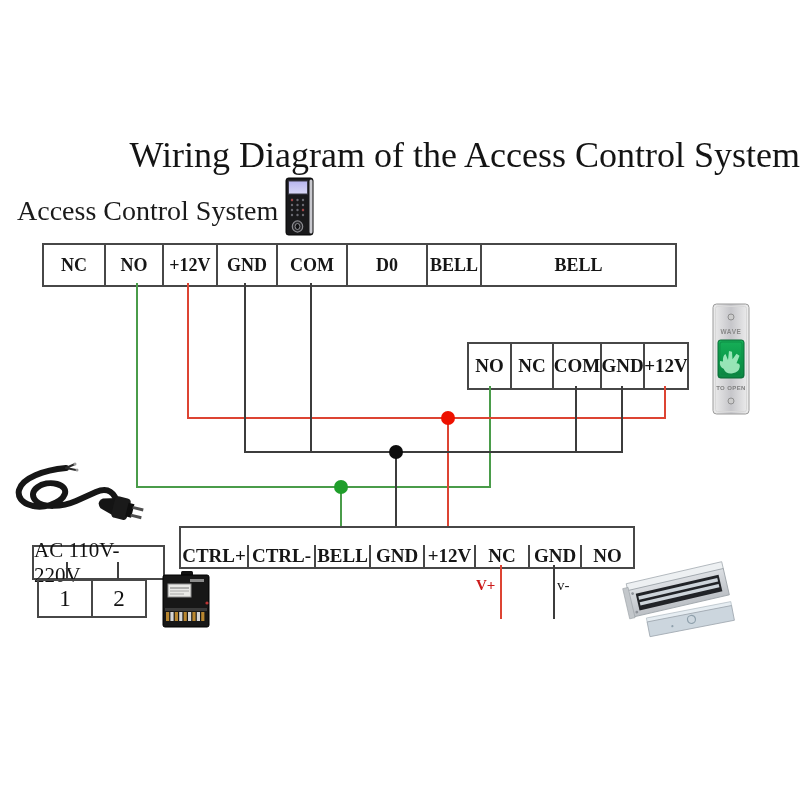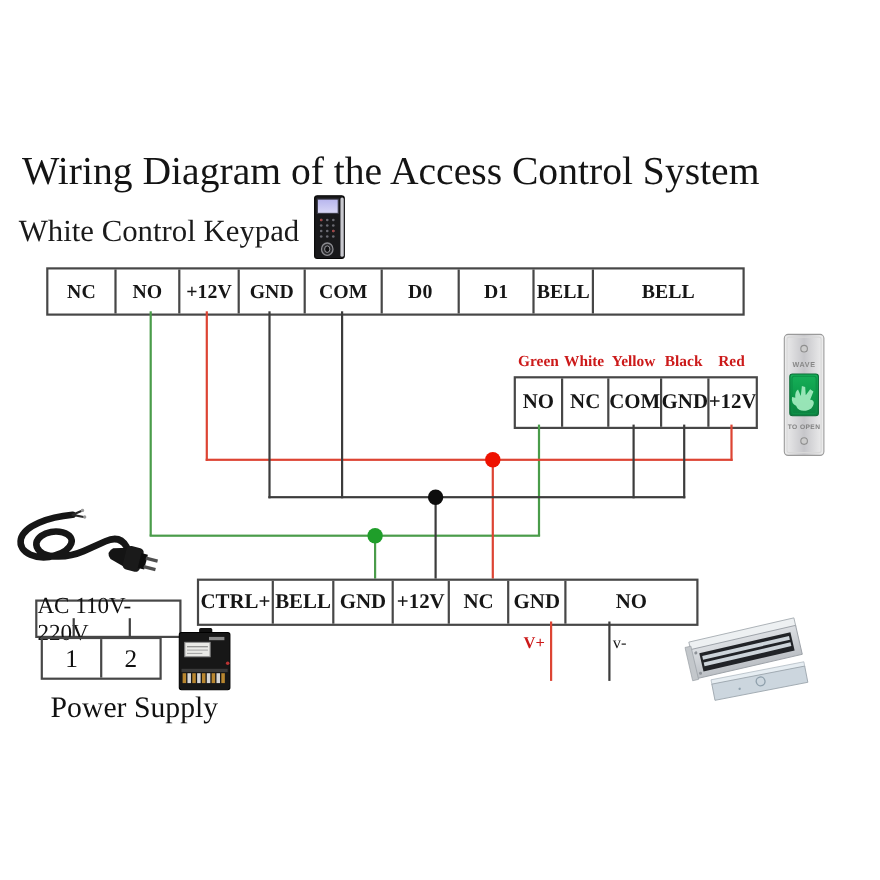--- a/index.html
+++ b/index.html
@@ -1,19 +1,19 @@
 <!DOCTYPE html>
 <html style="--wire-green: #4a9c4a; --wire-red: #dd4433; --wire-black: #3c3c3c; --dot-green: #1f9e2a; --dot-red: #ee1100; --dot-black: #0d0d0d; --label-red: #cc1a1a; --border-col: #474747;"><head>
 <meta charset="utf-8">
 <style>
   html,body{margin:0;padding:0;background:#ffffff;}
   #canvas{position:relative;width:800px;height:800px;background:#fff;overflow:hidden;
           font-family:"Liberation Serif","DejaVu Serif",serif;color:#111;}
   .abs{position:absolute;}
-  .title{font-size:36px;color:#141414;text-align:left;white-space:nowrap;}
+  .title{font-size:36px;color:#141414;text-align:right;white-space:nowrap;}
   .sublabel{font-size:28px;color:#1a1a1a;white-space:nowrap;}
   
   .strip{position:absolute;display:flex;border:2px solid var(--border-col);background:#fff;box-sizing:content-box;}
   .strip .cell{display:flex;align-items:center;justify-content:center;
                font-weight:bold;font-size:18px;color:#161616;box-sizing:border-box;
                border-left:2px solid var(--border-col);overflow:hidden;flex-shrink:1;}
   .strip .cell:first-child{border-left:none;}
   .strip.mid .cell,.strip.bot .cell{font-size:19px;}
   
   .colorrow{position:absolute;display:flex;}
@@ -40,21 +40,21 @@
   .ports .pcell{flex:1;display:flex;align-items:center;justify-content:center;font-size:23px;}
   .ports .pcell + .pcell{border-left:2px solid var(--border-col);}
 </style>
 </head>
 <body>
 
 <div id="canvas">
 
   <div class="abs title" style="left:20px;top:134px;width:780px;">Wiring Diagram of the Access Control System</div>
 
-  <div class="abs sublabel" style="left:17px;top:195px;">White Control Keypad</div>
+  <div class="abs sublabel" style="left:17px;top:195px;">Access Control System</div>
 
   <svg class="abs" style="left:284px;top:177px;" width="32" height="60" viewBox="0 0 32 60">
     <defs>
       <linearGradient id="scr" x1="0" y1="0" x2="0" y2="1">
         <stop offset="0" stop-color="#b7b5ee"></stop>
           <stop offset="1" stop-color="#d9d8f6"></stop>
       </linearGradient>
     </defs>
     <rect x="2" y="1" width="27" height="57" rx="2.5" fill="#19191b" stroke="#050505"></rect>
     <rect x="25.5" y="2.5" width="3" height="54" rx="1.5" fill="#c9c9cf"></rect>
@@ -78,33 +78,25 @@
     <ellipse cx="13.5" cy="49.5" rx="5.2" ry="5.6" fill="#2b2b2e" stroke="#8a8a8f" stroke-width="1.2"></ellipse>
     <ellipse cx="13.5" cy="49.5" rx="2.4" ry="3" fill="#101012" stroke="#a8a8ad" stroke-width="0.8"></ellipse>
   </svg>
 
   <div class="strip" style="left:42px;top:243px;width:631px;height:40px;">
     <div class="cell" style="width:60px">NC</div>
     <div class="cell" style="width:58px">NO</div>
     <div class="cell" style="width:54px">+12V</div>
     <div class="cell" style="width:60px">GND</div>
     <div class="cell" style="width:70px">COM</div>
-    <div class="cell" style="width:70px">D0</div>
-    <div class="cell" style="width:68px">D1</div>
+    <div class="cell" style="width:80px">D0</div>
     <div class="cell" style="width:54px">BELL</div>
     <div class="cell" style="flex:1">BELL</div>
   </div>
 
-  <div class="colorrow" style="left:469px;top:322px;width:218px;height:16px;">
-    <div class="clabel" style="width:41px">Green</div>
-    <div class="clabel" style="width:42px">White</div>
-    <div class="clabel" style="width:48px">Yellow</div>
-    <div class="clabel" style="width:43px">Black</div>
-    <div class="clabel" style="width:44px">Red</div>
-  </div>
 
   <div class="strip mid" style="left:467px;top:342px;width:218px;height:44px;">
     <div class="cell" style="width:41px">NO</div>
     <div class="cell" style="width:42px">NC</div>
     <div class="cell" style="width:48px">COM</div>
     <div class="cell" style="width:43px">GND</div>
     <div class="cell" style="flex:1">+12V</div>
   </div>
 
   <svg class="abs" style="left:710px;top:301px;" width="42" height="116" viewBox="0 0 42 116">
@@ -144,22 +136,23 @@
   <div class="dot red" style="left:441px;top:411px;"></div>
 
   <div class="wire v black" style="left:244px;top:283px;height:170px;"></div>
   <div class="wire v black" style="left:310px;top:283px;height:170px;"></div>
   <div class="wire h black" style="left:244px;top:451px;width:379px;"></div>
   <div class="wire v black" style="left:575px;top:386px;height:67px;"></div>
   <div class="wire v black" style="left:621px;top:386px;height:67px;"></div>
   <div class="wire v black" style="left:395px;top:452px;height:75px;"></div>
   <div class="dot black" style="left:389px;top:445px;"></div>
 
-  <div class="strip bot" style="left:179px;top:526px;width:452px;height:39px;">
+  <div class="strip bot" style="left:179px;top:526px;width:452px;height:39px;align-items:flex-end;">
     <div class="cell" style="width:66px">CTRL+</div>
+    <div class="cell" style="width:67px">CTRL-</div>
     <div class="cell" style="width:55px">BELL</div>
     <div class="cell" style="width:54px">GND</div>
     <div class="cell" style="width:51px">+12V</div>
     <div class="cell" style="width:54px">NC</div>
     <div class="cell" style="width:52px">GND</div>
     <div class="cell" style="flex:1">NO</div>
   </div>
 
   <div class="wire v red" style="left:500px;top:565px;height:54px;"></div>
   <div class="wire v black" style="left:553px;top:565px;height:54px;"></div>
@@ -234,15 +227,14 @@
       <rect x="19.2" y="42" width="3.2" height="9" fill="#d6d6d6"></rect>
       <rect x="23.6" y="42" width="3.2" height="9" fill="#b8862f"></rect>
       <rect x="28" y="42" width="3.2" height="9" fill="#d6d6d6"></rect>
       <rect x="32.4" y="42" width="3.2" height="9" fill="#b8862f"></rect>
       <rect x="36.8" y="42" width="3.2" height="9" fill="#d6d6d6"></rect>
       <rect x="41.2" y="42" width="3.2" height="9" fill="#b8862f"></rect>
     </g>
     <circle cx="47" cy="33" r="1.6" fill="#b33"></circle>
   </svg>
 
-  <div class="abs" style="left:46px;top:628px;font-size:27px;white-space:nowrap;">Power Supply</div>
 
 </div>
 
 </body></html>

